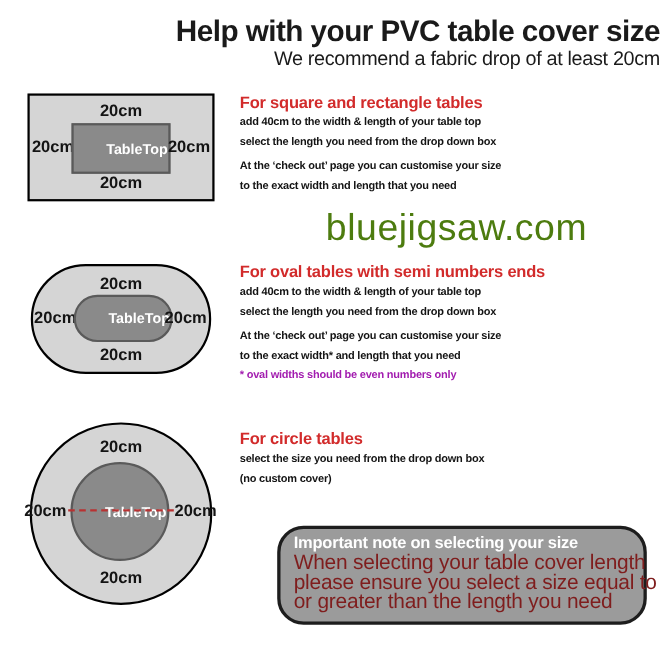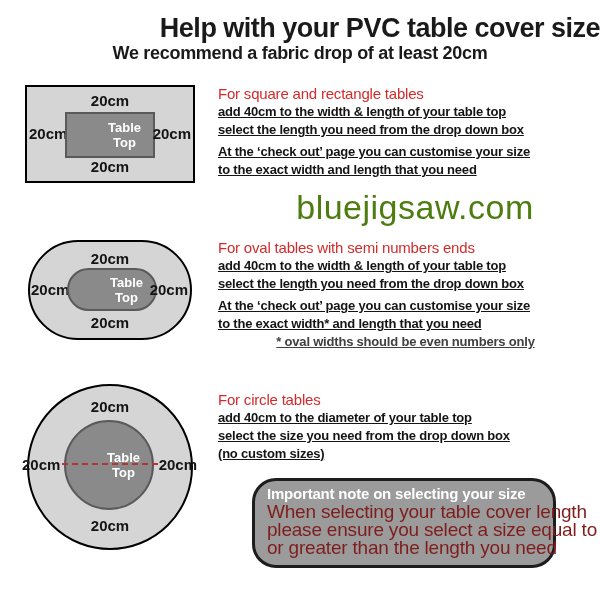--- a/index.html
+++ b/index.html
@@ -6,37 +6,37 @@
   .canvas{
     position:relative;width:600px;height:600px;background:#ffffff;
     font-family:"Liberation Sans",sans-serif;overflow:hidden;color:#1a1a1a;
   }
   
   .page-title{
     position:absolute;top:13px;left:0;width:100%;text-align:right;
     font-size:27px;font-weight:bold;letter-spacing:-0.5px;
   }
   .page-subtitle{
-    position:absolute;top:43px;left:0;width:100%;text-align:center;
-    font-size:18px;font-weight:bold;letter-spacing:-0.3px;
+    position:absolute;top:43px;left:0;width:100%;text-align:right;
+    font-size:18px;font-weight:normal;letter-spacing:-0.3px;
   }
   
   .watermark{
     position:absolute;top:188px;left:250px;width:330px;text-align:center;
     font-size:34px;color:#4d7c0f;letter-spacing:0.5px;
   }
   
   .diagram{position:absolute;background:#d5d5d5;border:2px solid #000000;box-sizing:border-box;}
   .diagram-rect{left:25px;top:85px;width:170px;height:98px;}
   .diagram-oval{left:28px;top:240px;width:164px;height:100px;border-radius:50px;}
   .diagram-circle{left:27px;top:384px;width:166px;height:166px;border-radius:50%;}
   .inner{
     position:absolute;background:#8a8a8a;border:2px solid #5a5a5a;box-sizing:border-box;
     color:#ffffff;font-weight:bold;font-size:13px;line-height:15px;
-    display:flex;flex-direction:column;align-items:center;justify-content:center;text-align:center;padding-left:29px;
+    display:flex;align-items:center;justify-content:center;text-align:center;padding-left:29px;
   }
   .inner-rect{left:38px;top:25px;width:90px;height:46px;}
   .inner-oval{left:37px;top:26px;width:90px;height:43px;border-radius:22px;}
   .inner-circle{left:35px;top:34px;width:90px;height:90px;border-radius:50%;}
   .dim{
     position:absolute;font-size:15px;font-weight:bold;color:#141414;
     line-height:16px;white-space:nowrap;
   }
   .dim-center{left:0;right:0;text-align:center;}
   .diagram-rect .dim-top{top:6px;}
@@ -54,33 +54,33 @@
   .dashed-diameter{
     position:absolute;left:33px;top:77px;width:96px;height:0;
     border-top:2px dashed #b83232;
   }
   
   .section{position:absolute;left:218px;width:375px;}
   .section-1{top:85px;}
   .section-2{top:239px;}
   .section-3{top:391px;}
   .heading{
-    color:#d22b2b;font-weight:normal;font-size:15px;line-height:18px;
+    color:#d22b2b;font-weight:bold;font-size:15px;line-height:18px;
     letter-spacing:-0.2px;white-space:nowrap;
   }
   .para{margin-top:4px;}
   .para.tight{margin-top:0;}
   .line{
-    color:#141414;font-weight:bold;font-size:13px;line-height:18px;
-    letter-spacing:-0.2px;white-space:nowrap;text-decoration:underline;
+    color:#141414;font-weight:bold;font-size:10px;line-height:18px;
+    letter-spacing:-0.2px;white-space:nowrap;
   }
-  .line.green{color:#404040;text-align:center;}
+  .line.green{color:#a21caf;}
   
   .note-box{
-    position:absolute;left:252px;top:478px;width:304px;height:90px;
+    position:absolute;left:252px;top:478px;width:336px;height:90px;
     background:#9b9b9b;border:3px solid #1d1d1d;border-radius:24px;
     box-sizing:border-box;padding:4px 0 0 12px;
   }
   .note-heading{
     color:#ffffff;font-weight:bold;font-size:15px;line-height:18px;
     letter-spacing:-0.2px;white-space:nowrap;
   }
   .note-line{
     color:#7f1d1d;font-size:19px;line-height:18px;
     letter-spacing:-0.2px;white-space:nowrap;
@@ -151,23 +151,22 @@
     <div class="para">
       <div class="line">At the ‘check out’ page you can customise your size</div>
       <div class="line">to the exact width* and length that you need</div>
       <div class="line green">* oval widths should be even numbers only</div>
     </div>
   </div>
 
   <div class="section section-3">
     <div class="heading">For circle tables</div>
     <div class="para tight">
-      <div class="line">add 40cm to the diameter of your table top</div>
       <div class="line">select the size you need from the drop down box</div>
-      <div class="line">(no custom sizes)</div>
+      <div class="line">(no custom cover)</div>
     </div>
   </div>
 
   <div class="note-box">
     <div class="note-heading">Important note on selecting your size</div>
     <div class="note-line">When selecting your table cover length</div>
     <div class="note-line">please ensure you select a size equal to</div>
     <div class="note-line">or greater than the length you need</div>
   </div>
 

